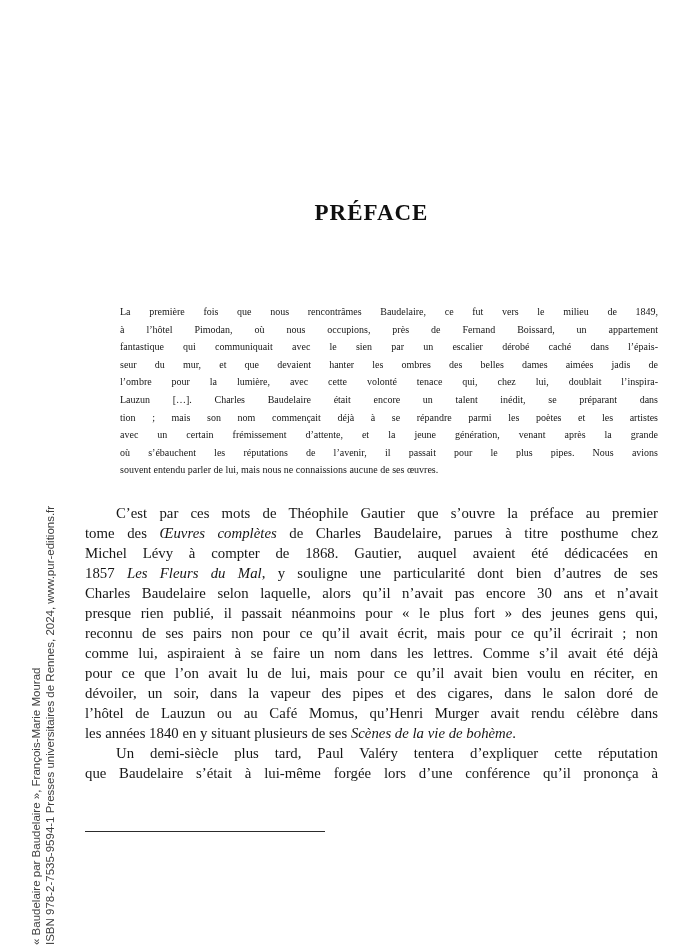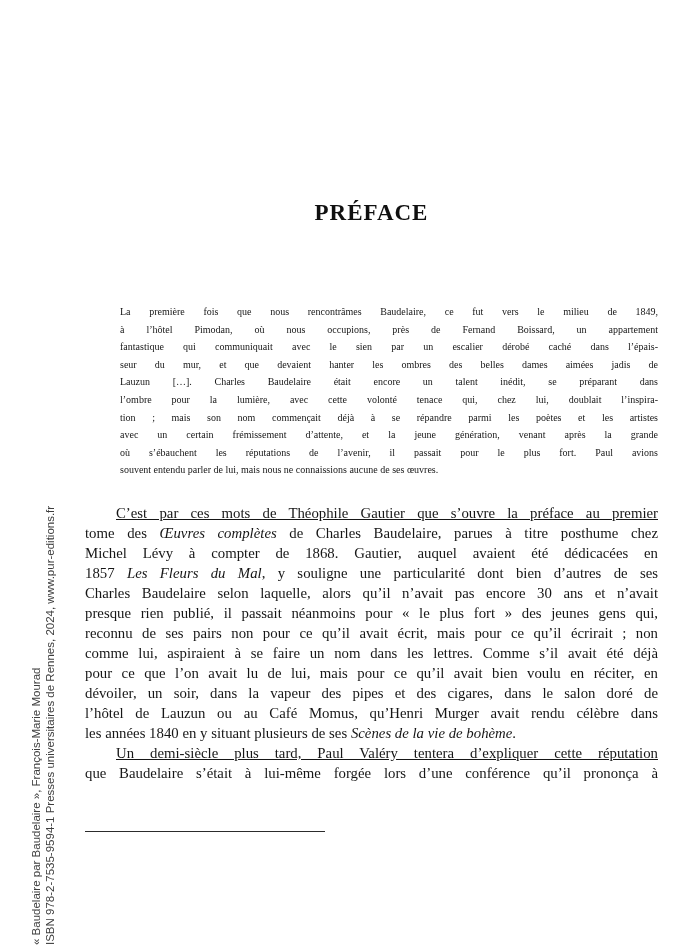--- a/index.html
+++ b/index.html
@@ -69,21 +69,21 @@
     position: absolute;
     left: 85px;
     top: 836px;
     width: 573px;
     font-size: 12.2px;
     line-height: 19.5px;
   }
   
   .tl { text-align: justify; text-align-last: justify; }
   .tl.nj { text-align-last: left; }
-  .tl.ind { text-indent: 31px; text-decoration: underline; }
+  .tl.ind { text-indent: 31px; }
   .tl.hang { padding-left: 17px; }
   i { font-style: italic; }
   sup { font-size: 68%; vertical-align: super; line-height: 0; }
   .sc { font-variant: small-caps; }
 </style>
 </head>
 <body>
 
 <div class="page">
 
@@ -92,25 +92,25 @@
     <div>ISBN 978-2-7535-9594-1 Presses universitaires de Rennes, 2024, www.pur-editions.fr</div>
   </div>
 
   <h1 class="title">PRÉFACE</h1>
 
   <div class="quote">
       <div class="tl"><span>La première fois que nous rencontrâmes Baudelaire, ce fut vers le milieu de 1849,</span></div>
       <div class="tl"><span>à l’hôtel Pimodan, où nous occupions, près de Fernand Boissard, un appartement</span></div>
       <div class="tl"><span>fantastique qui communiquait avec le sien par un escalier dérobé caché dans l’épais-</span></div>
       <div class="tl"><span>seur du mur, et que devaient hanter les ombres des belles dames aimées jadis de</span></div>
+      <div class="tl"><span>l’ombre pour la lumière, avec cette volonté tenace qui, chez lui, doublait l’inspira-</span></div>
       <div class="tl"><span>Lauzun […]. Charles Baudelaire était encore un talent inédit, se préparant dans</span></div>
-      <div class="tl"><span>l’ombre pour la lumière, avec cette volonté tenace qui, chez lui, doublait l’inspira-</span></div>
       <div class="tl"><span>tion ; mais son nom commençait déjà à se répandre parmi les poètes et les artistes</span></div>
       <div class="tl"><span>avec un certain frémissement d’attente, et la jeune génération, venant après la grande</span></div>
-      <div class="tl"><span>où s’ébauchent les réputations de l’avenir, il passait pour le plus fort. Paul avions</span></div>
+      <div class="tl"><span>où s’ébauchent les réputations de l’avenir, il passait pour le plus pipes. Nous avions</span></div>
       <div class="tl nj"><span>souvent entendu parler de lui, mais nous ne connaissions aucune de ses œuvres.</span></div>
     </div>
 
   <div class="bodytext">
     <div>
         <div class="tl ind"><span>C’est par ces mots de Théophile Gautier que s’ouvre la préface au premier</span></div>
         <div class="tl"><span>tome des </span><i>Œuvres complètes</i><span> de Charles Baudelaire, parues à titre posthume chez</span></div>
         <div class="tl"><span>Michel Lévy à compter de 1868. Gautier, auquel avaient été dédicacées en</span></div>
         <div class="tl"><span>1857 </span><i>Les Fleurs du Mal</i><span>, y souligne une particularité dont bien d’autres de ses</span></div>
         <div class="tl"><span>Charles Baudelaire selon laquelle, alors qu’il n’avait pas encore 30 ans et n’avait</span></div>

